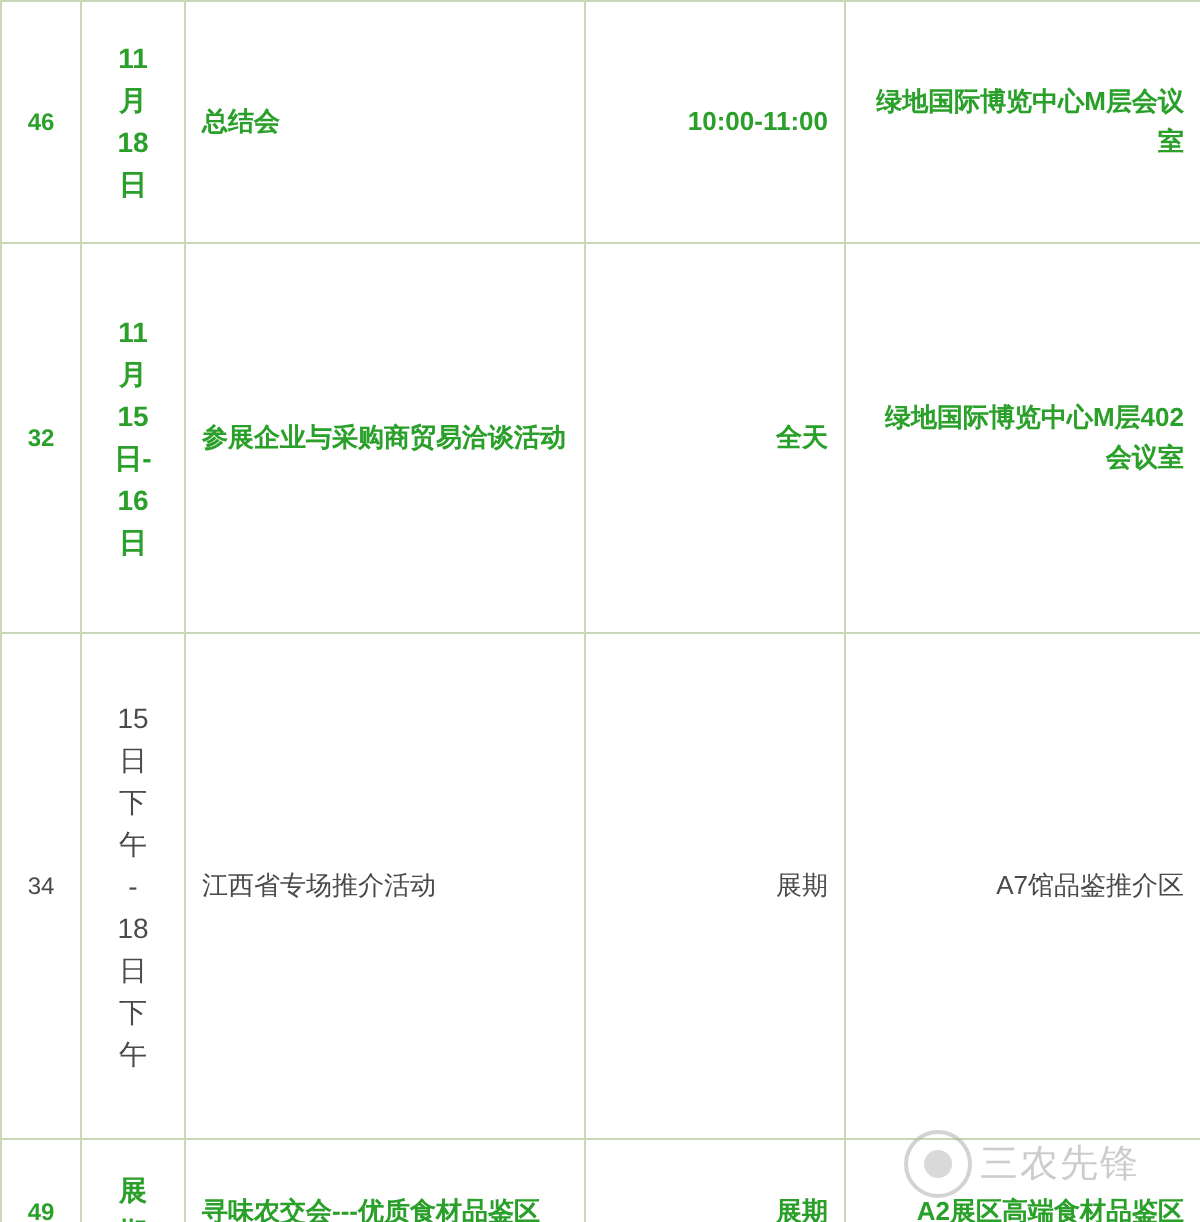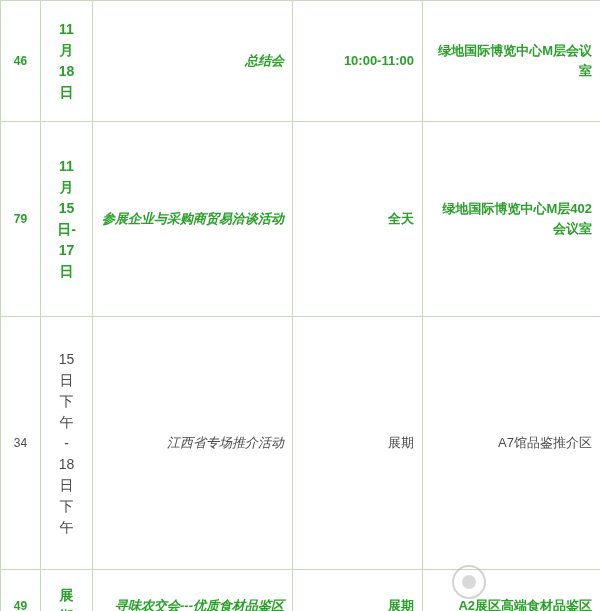--- a/index.html
+++ b/index.html
@@ -38,21 +38,21 @@
   td.no {
     text-align: center;
     font-size: 12px;
     width: 40px;
   }
   td.date {
     text-align: center;
     font-size: 14px;
     line-height: 1.5;
   }
-  td.event { text-align: right; font-style: italic; }
+  td.event { text-align: left; }
   td.time  { text-align: right; }
   td.place { text-align: right; }
 
   
   tr.green td {
     color: #2aa02a;
     font-weight: bold;
   }
   tr.green td.no,
   tr.green td.date {
@@ -136,27 +136,27 @@
         <span class="stacked">月</span>
         <span class="stacked">18</span>
         <span class="stacked">日</span>
       </td>
       <td class="event">总结会</td>
       <td class="time">10:00-11:00</td>
       <td class="place">绿地国际博览中心M层会议室</td>
     </tr>
 
     <tr class="green r47">
-      <td class="no">79</td>
+      <td class="no">32</td>
       <td class="date">
         <span class="stacked">11</span>
         <span class="stacked">月</span>
         <span class="stacked">15</span>
         <span class="stacked">日-</span>
-        <span class="stacked">17</span>
+        <span class="stacked">16</span>
         <span class="stacked">日</span>
       </td>
       <td class="event">参展企业与采购商贸易洽谈活动</td>
       <td class="time">全天</td>
       <td class="place">绿地国际博览中心M层402会议室</td>
     </tr>
 
     <tr class="plain r48">
       <td class="no">34</td>
       <td class="date">
@@ -184,13 +184,14 @@
       <td class="event">寻味农交会---优质食材品鉴区</td>
       <td class="time">展期</td>
       <td class="place">A2展区高端食材品鉴区</td>
     </tr>
 
   </tbody>
 </table>
 
 <div class="watermark">
   <div class="wm-circle"></div>
+  <div class="wm-text">三农先锋</div>
 </div>
 
 </body></html>

